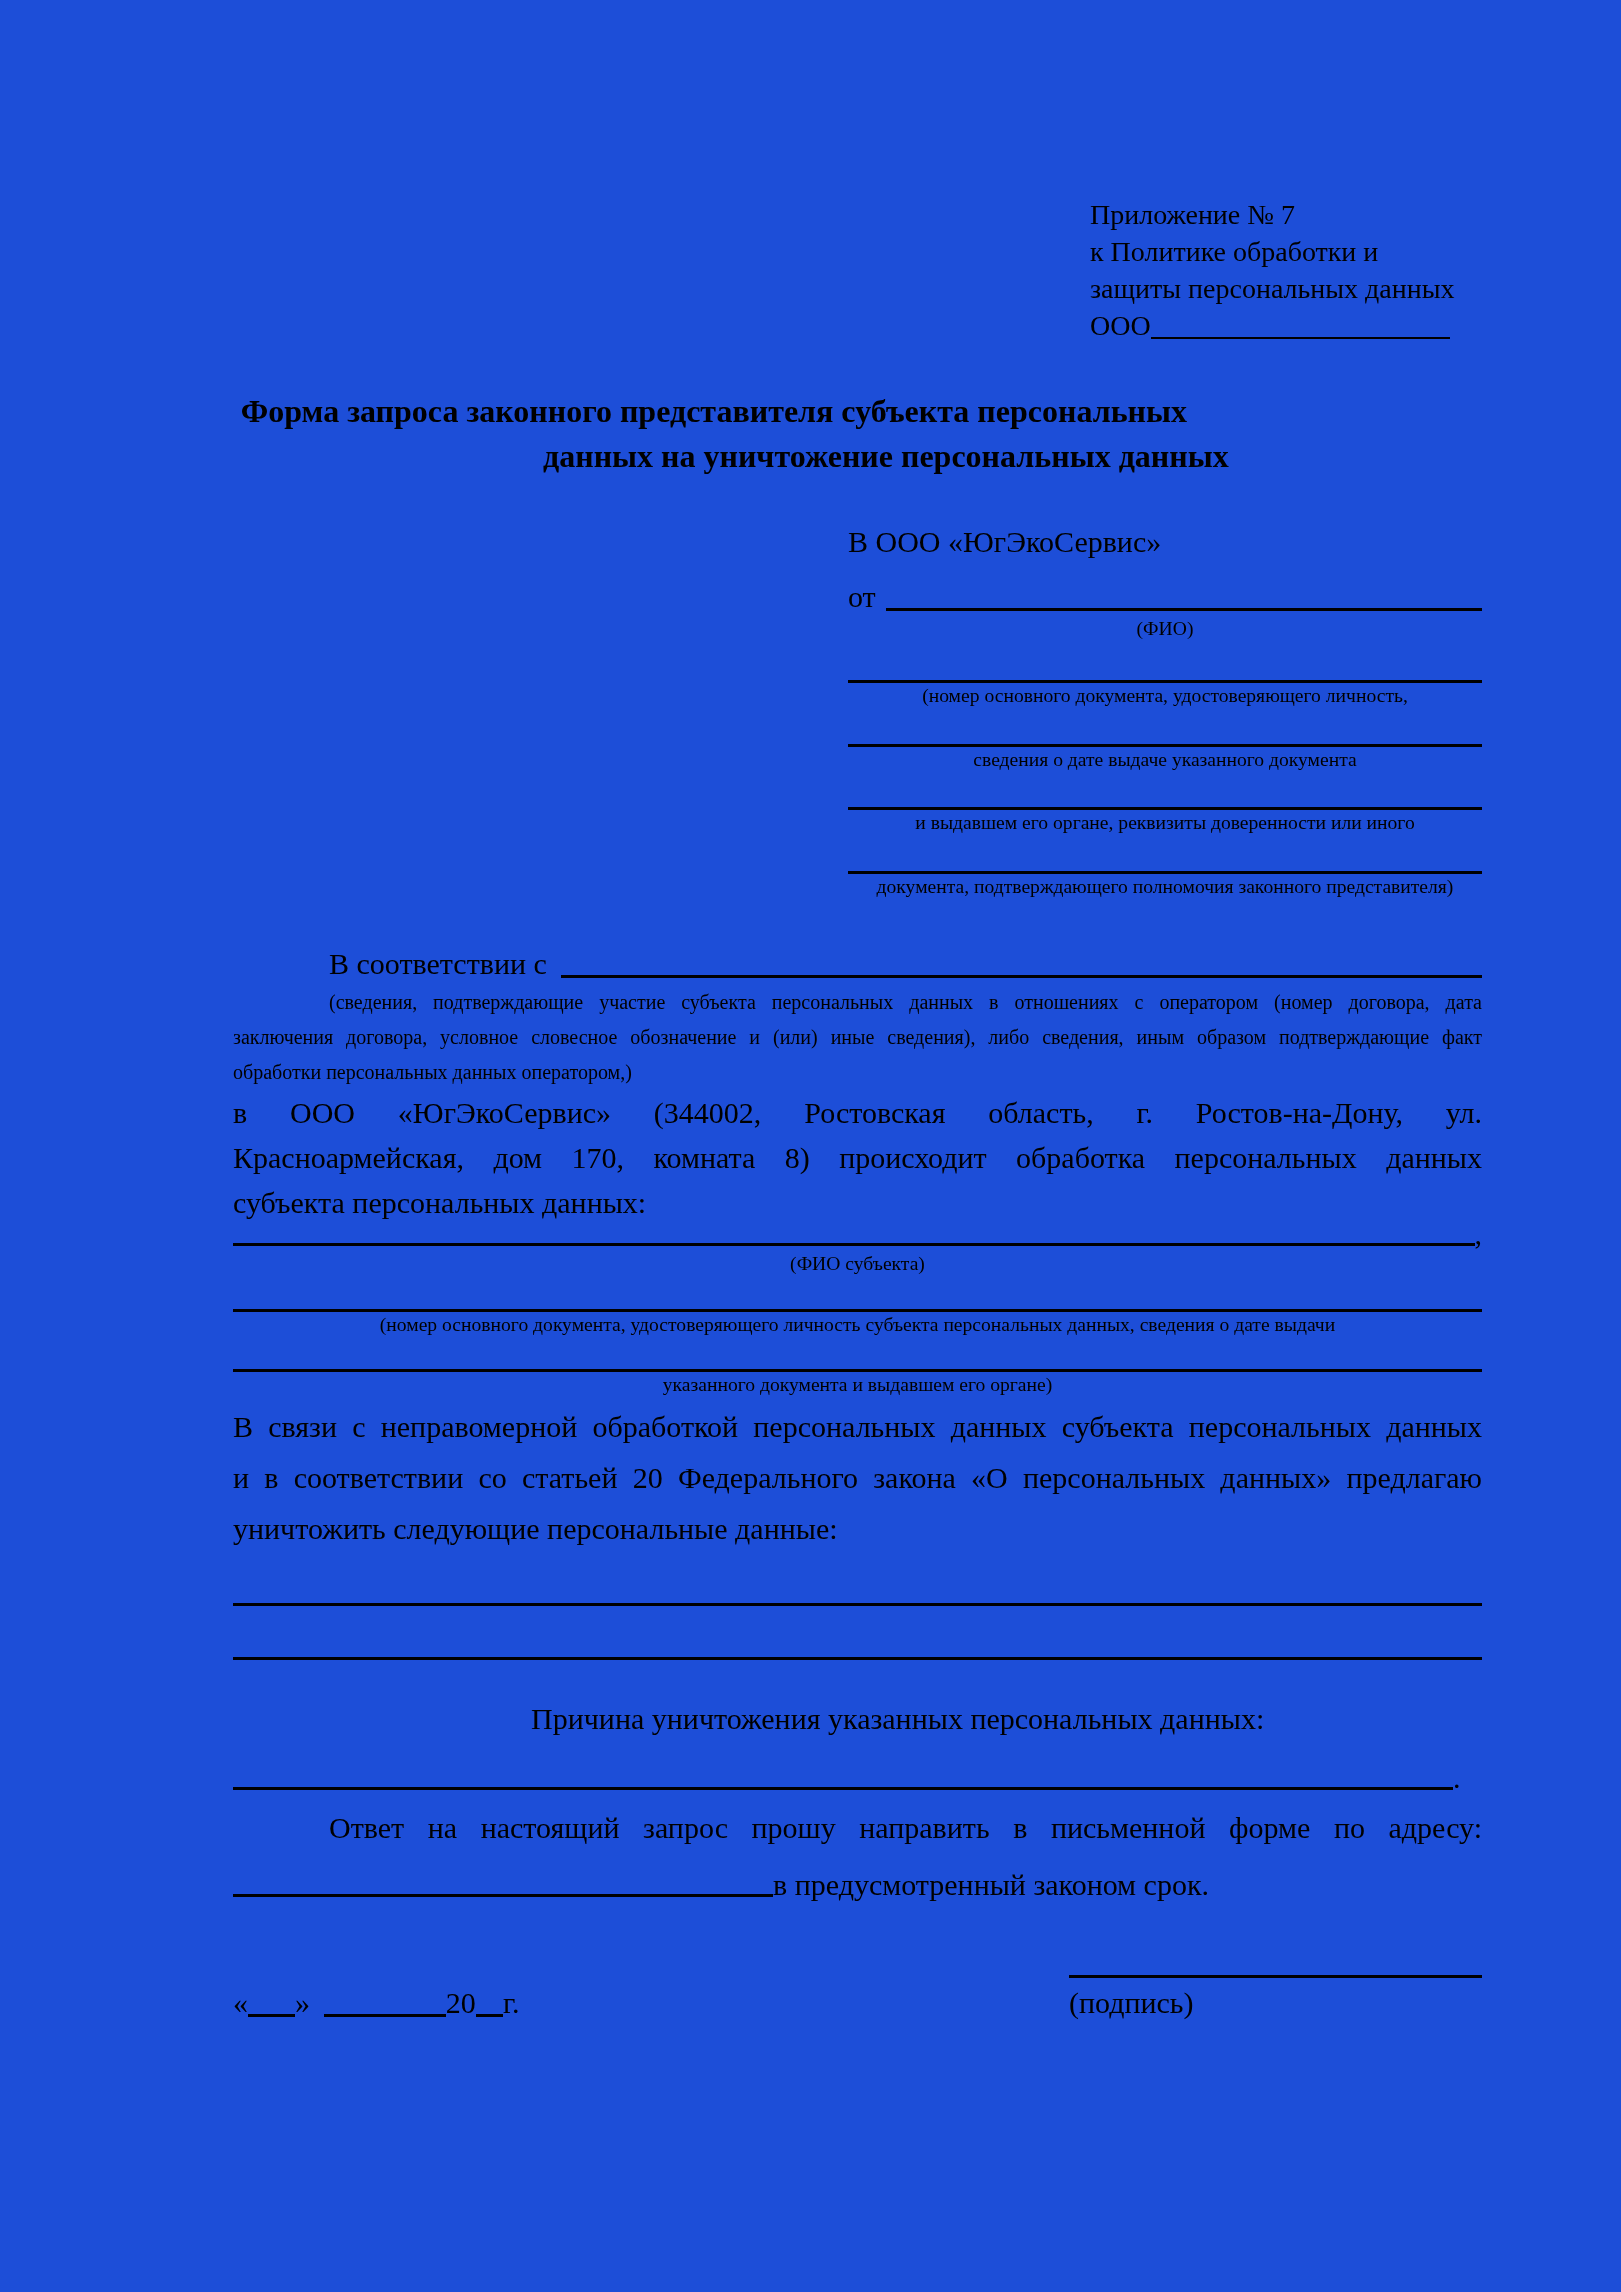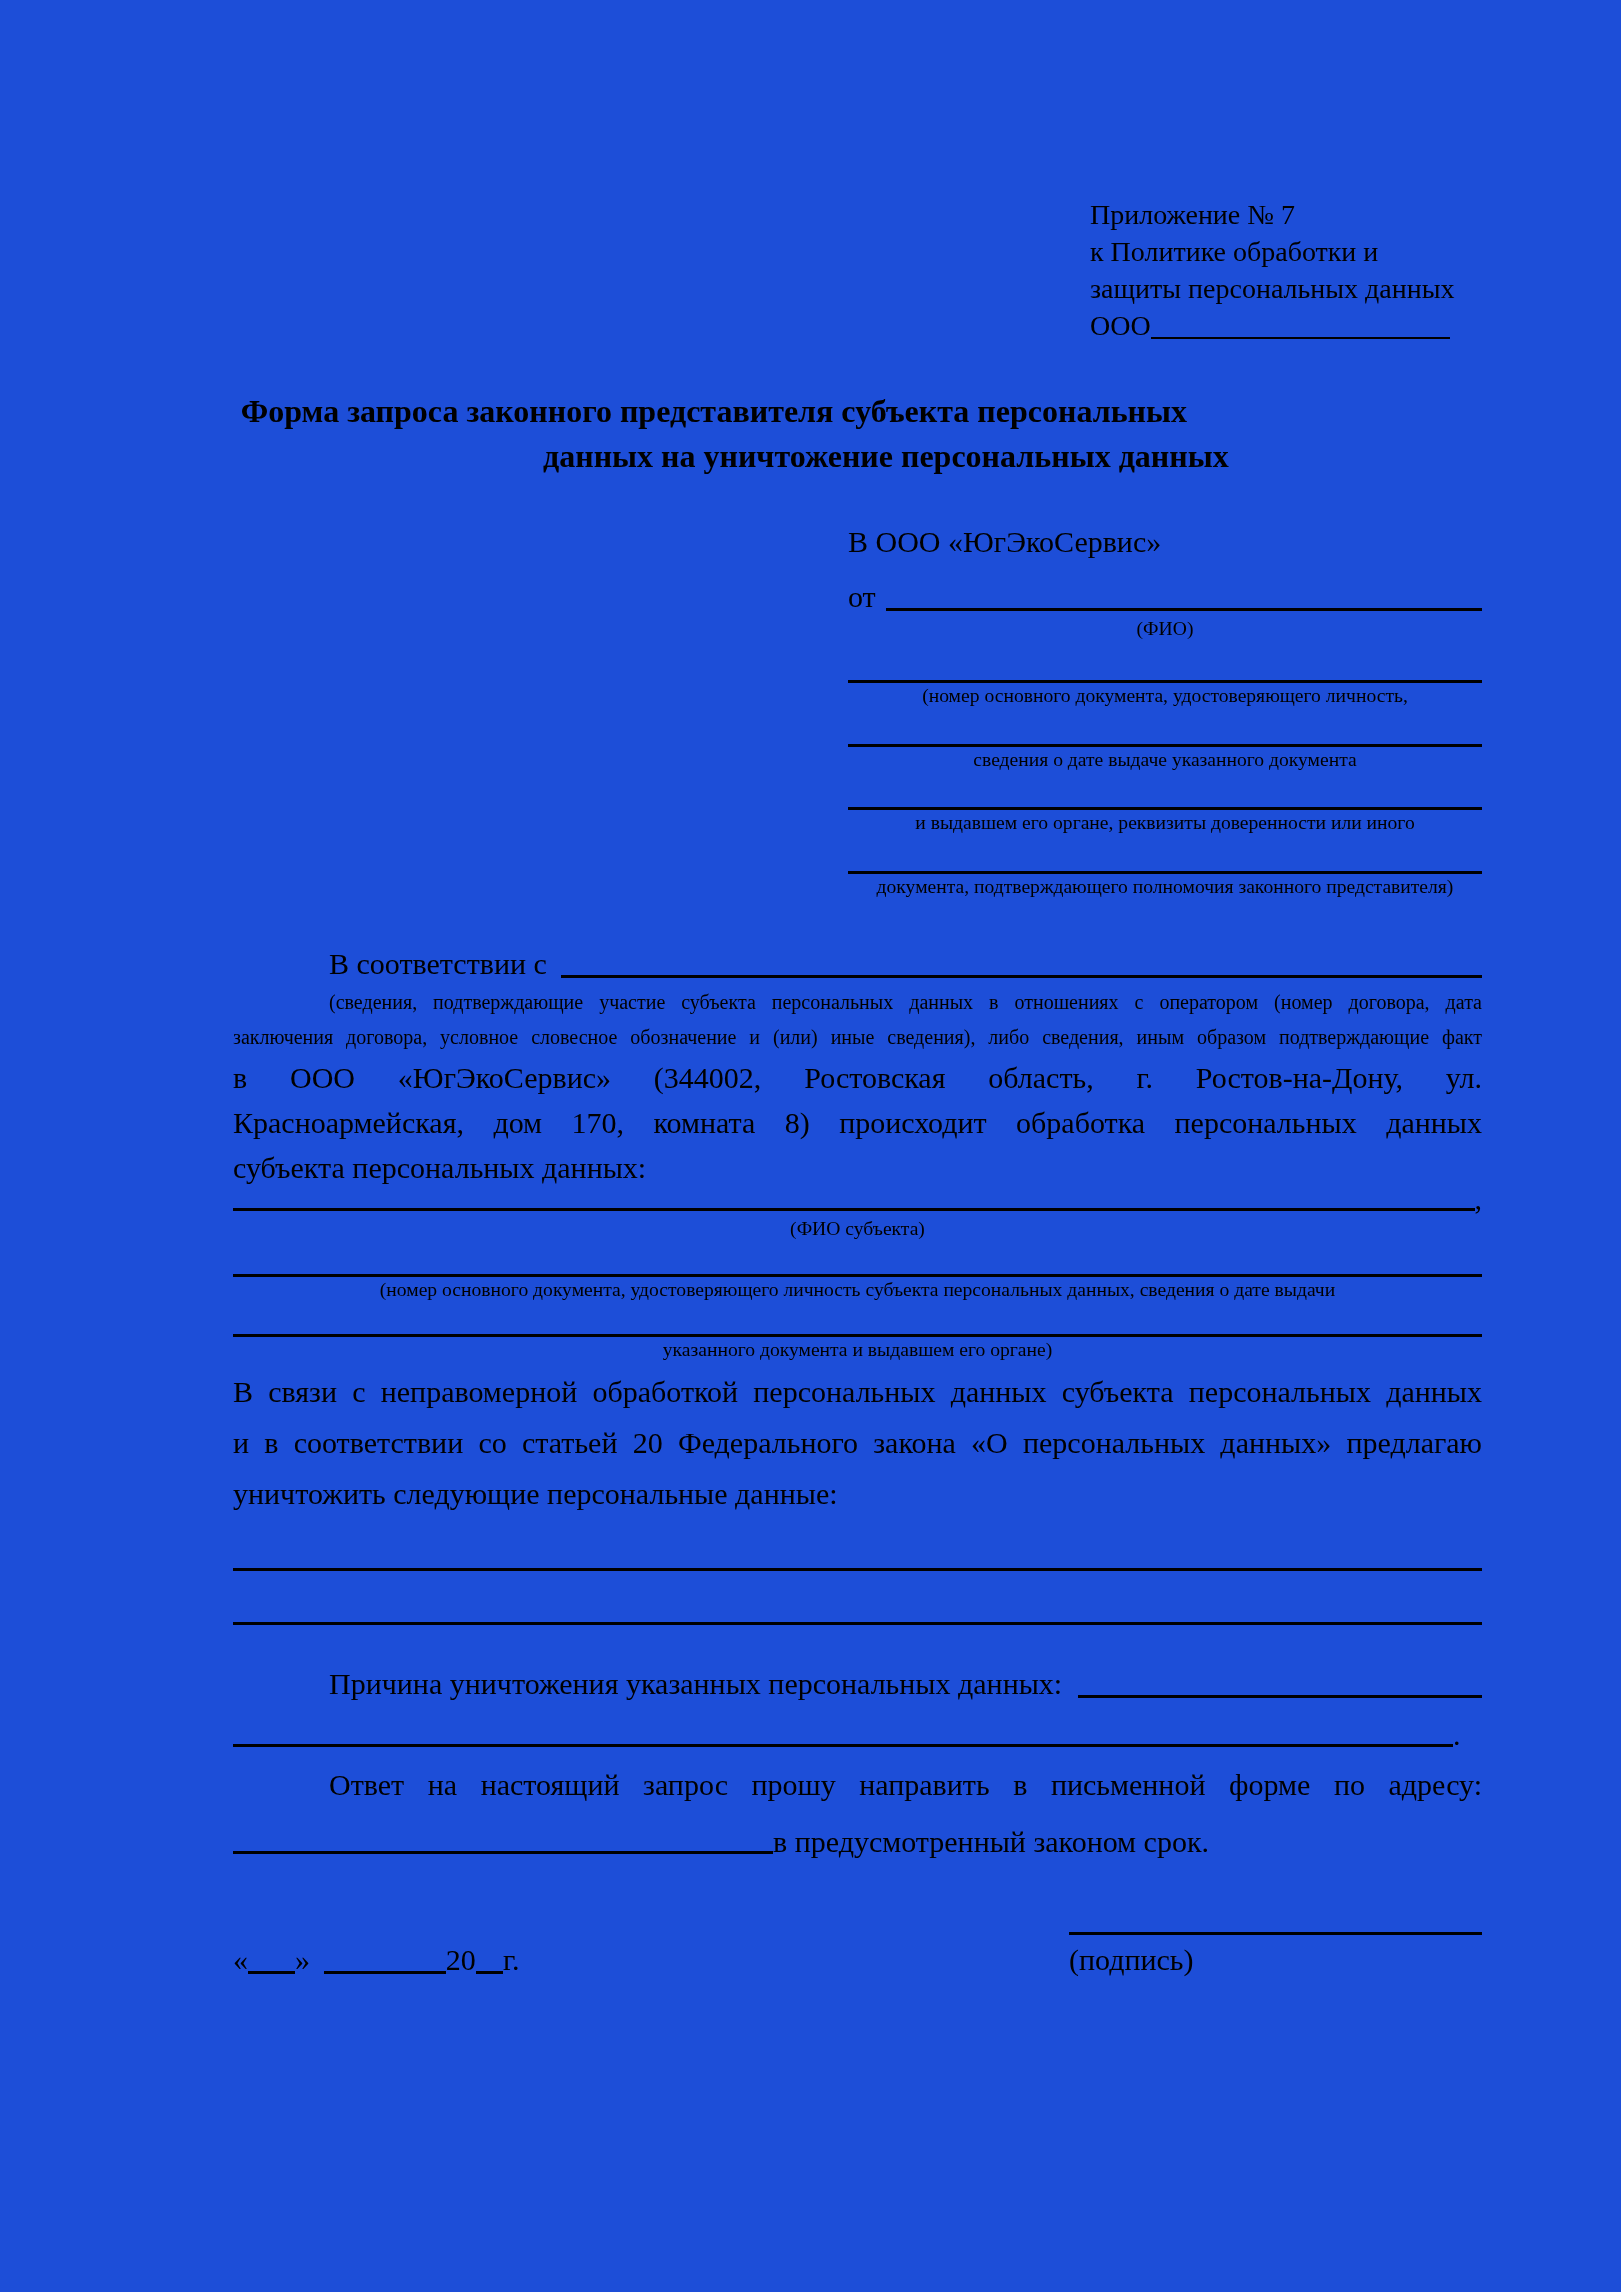--- a/index.html
+++ b/index.html
@@ -37,21 +37,21 @@
   .accordance{display:flex;margin-top:45px;line-height:39px;}
   .acc-label{padding-left:96px;padding-right:13.7px;white-space:nowrap;}
   .note{font-size:20px;line-height:35px;margin-top:2px;}
   .jl{text-align:justify;text-align-last:justify;}
   .indent{padding-left:96px;}
   .op{line-height:45px;}
   .fio-row{display:flex;align-items:flex-end;height:25.5px;}
   .unlawful{line-height:51px;margin-top:3.9px;}
   .blank-m1{height:49px;border-bottom:3.9px solid #000;}
   .blank-m2{height:51px;border-bottom:3.9px solid #000;}
-  .reason-row{display:flex;align-items:flex-end;margin-top:39px;line-height:39px;}
+  .reason-row{display:flex;align-items:center;margin-top:39px;line-height:39px;flex-direction:column;}
   .reason-label{padding-left:96px;padding-right:15.7px;white-space:nowrap;}
   .cont-row{display:flex;align-items:flex-end;height:33px;margin-top:15.7px;padding-right:21.6px;}
   .answer{margin-top:13.7px;line-height:39px;}
   .address-row{display:flex;align-items:flex-end;height:39px;margin-top:15.7px;}
   .addr-fill{width:540px;border-bottom:3.9px solid #000;margin-bottom:4.9px;}
   .bottom-row{display:flex;justify-content:space-between;align-items:flex-end;margin-top:73px;line-height:39px;}
   .date-group{display:flex;align-items:flex-end;}
   .sig-group{display:flex;flex-direction:column;}
   .seg{border-bottom:3.9px solid #000;margin-bottom:4.9px;}
   .seg-day{width:47px;}
@@ -100,20 +100,21 @@
     <div class="main">
 
       <div class="accordance">
         <span class="acc-label">В соответствии с</span>
         <span class="fill"></span>
       </div>
 
       <div class="note">
         <div class="jl indent">(сведения, подтверждающие участие субъекта персональных данных в отношениях с оператором (номер договора, дата</div>
         <div class="jl">заключения договора, условное словесное обозначение и (или) иные сведения), либо сведения, иным образом подтверждающие факт</div>
+        <div>обработки персональных данных оператором,)</div>
       </div>
 
       <div class="op">
         <div class="jl">в ООО «ЮгЭкоСервис» (344002, Ростовская область, г. Ростов-на-Дону, ул.</div>
         <div class="jl">Красноармейская, дом 170, комната 8) происходит обработка персональных данных</div>
         <div>субъекта персональных данных:</div>
       </div>
 
       <div class="fio-row">
         <span class="fill"></span>

